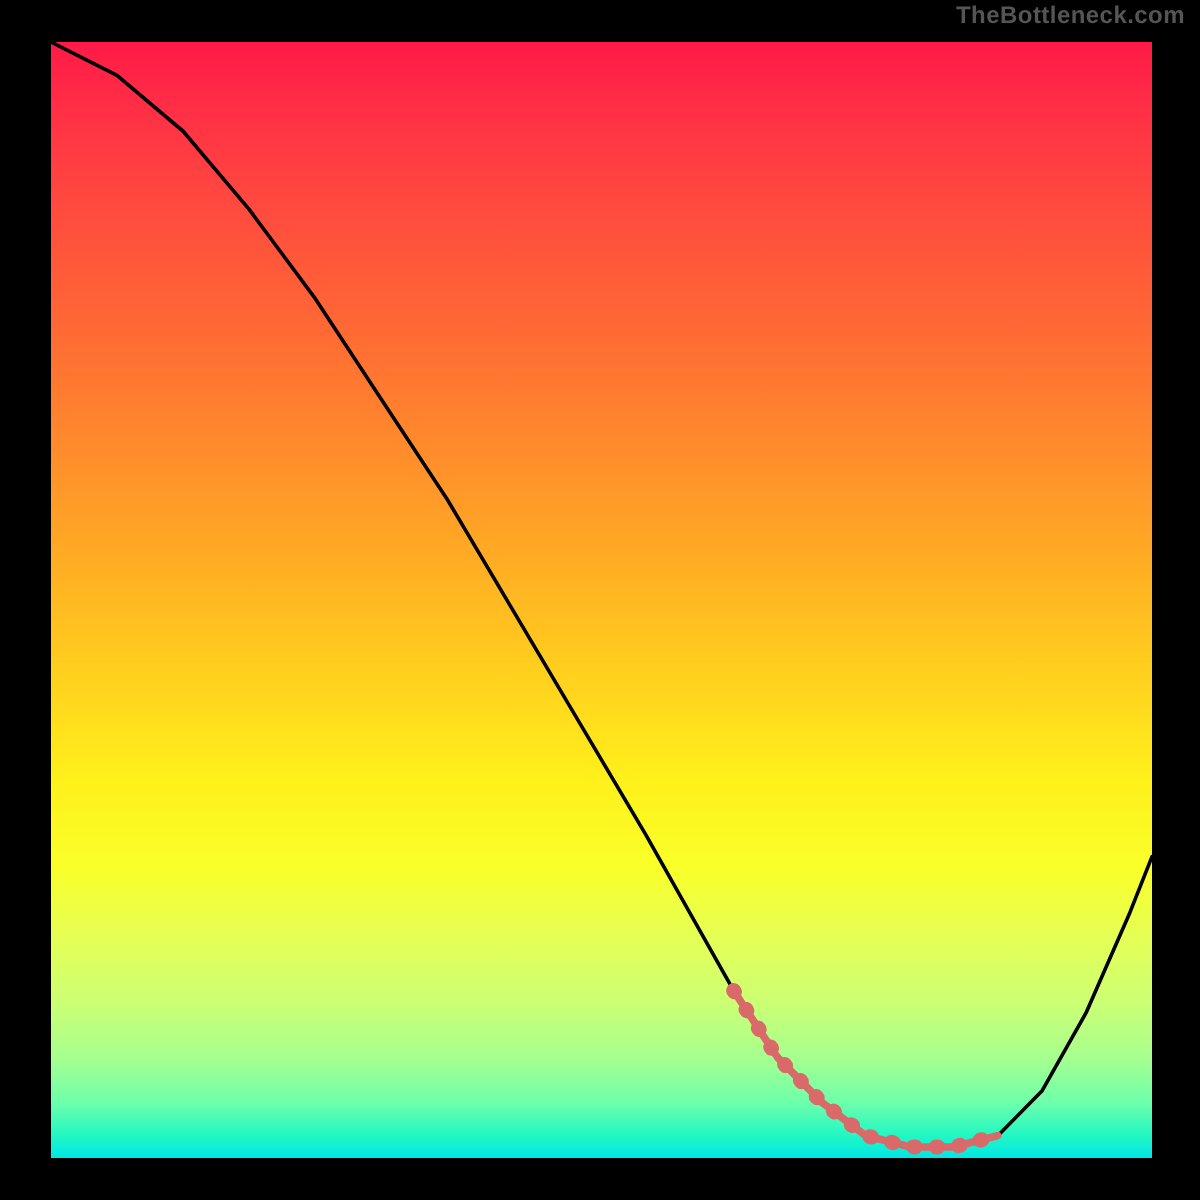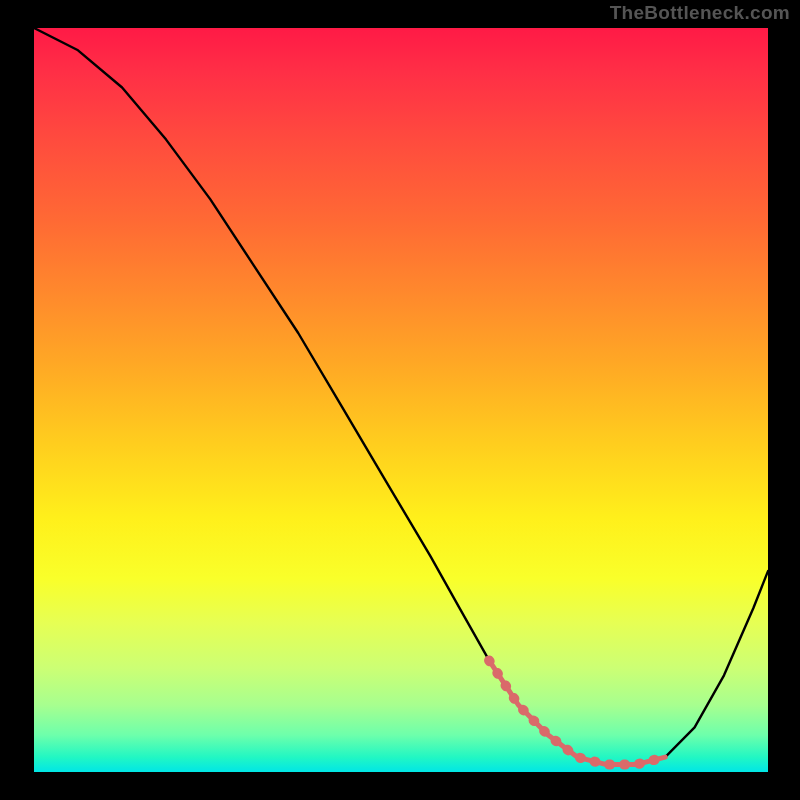--- a/index.html
+++ b/index.html
@@ -17,21 +17,21 @@
     top: 0;
     width: 800px;
     height: 800px;
     background: #000;
   }
   .watermark {
     position: absolute;
     top: 2px;
     right: 10px;
     color: #555;
-    font-size: 19px;
+    font-size: 16px;
     font-weight: bold;
     letter-spacing: 0.3px;
     z-index: 10;
   }
   .plot-area {
     position: absolute;
     left: 34px;
     top: 28px;
     width: 734px;
     height: 744px;

